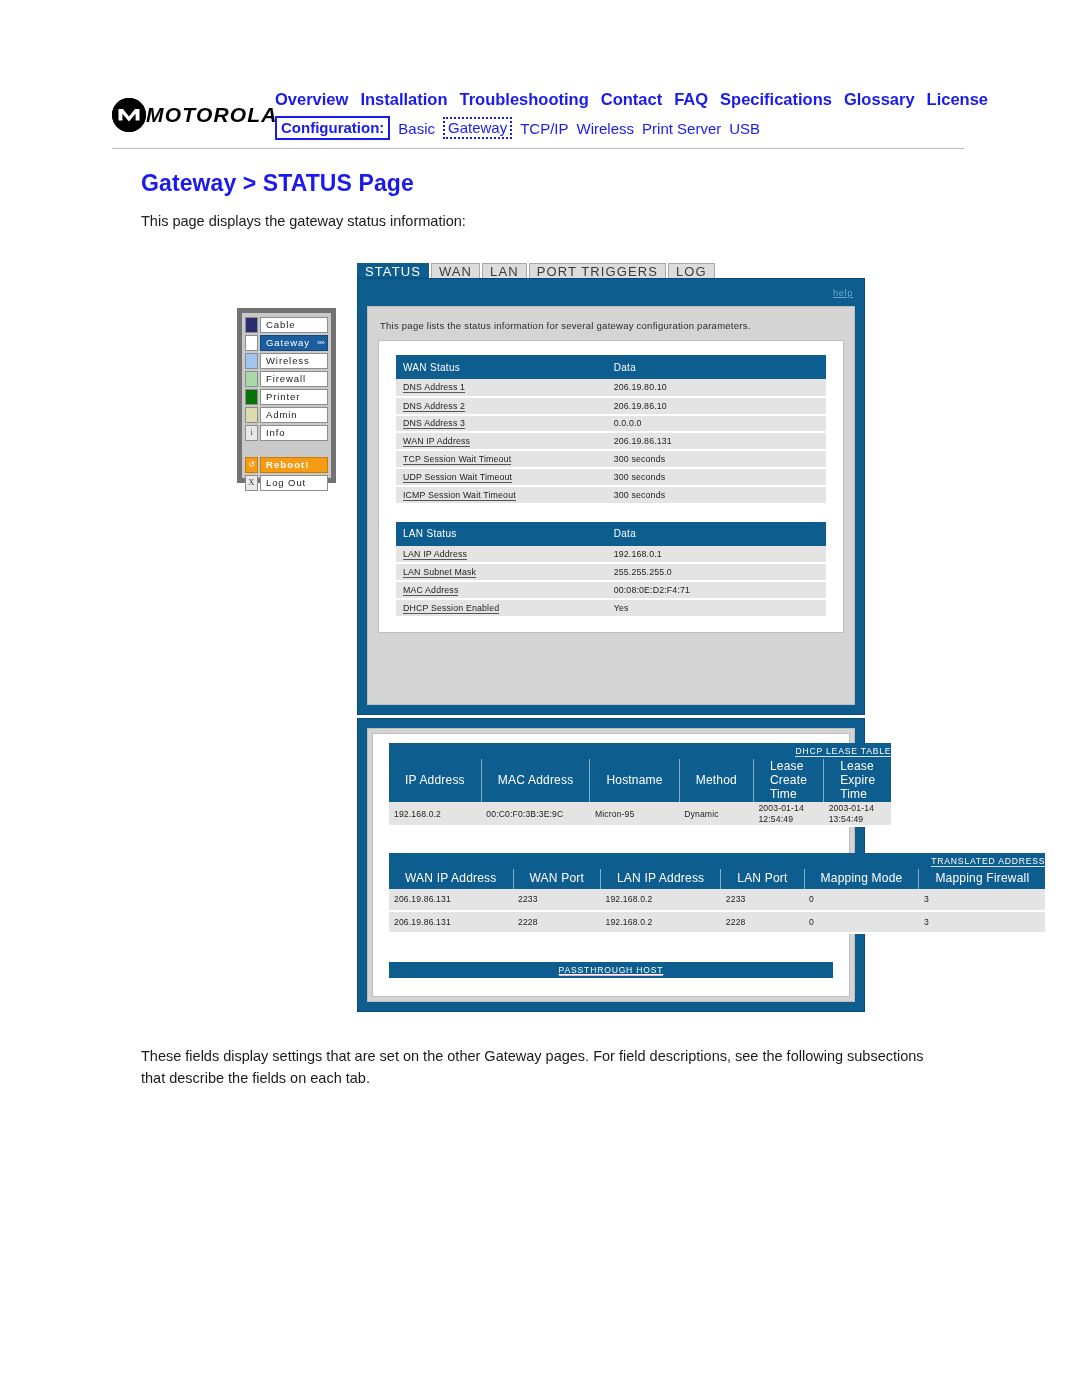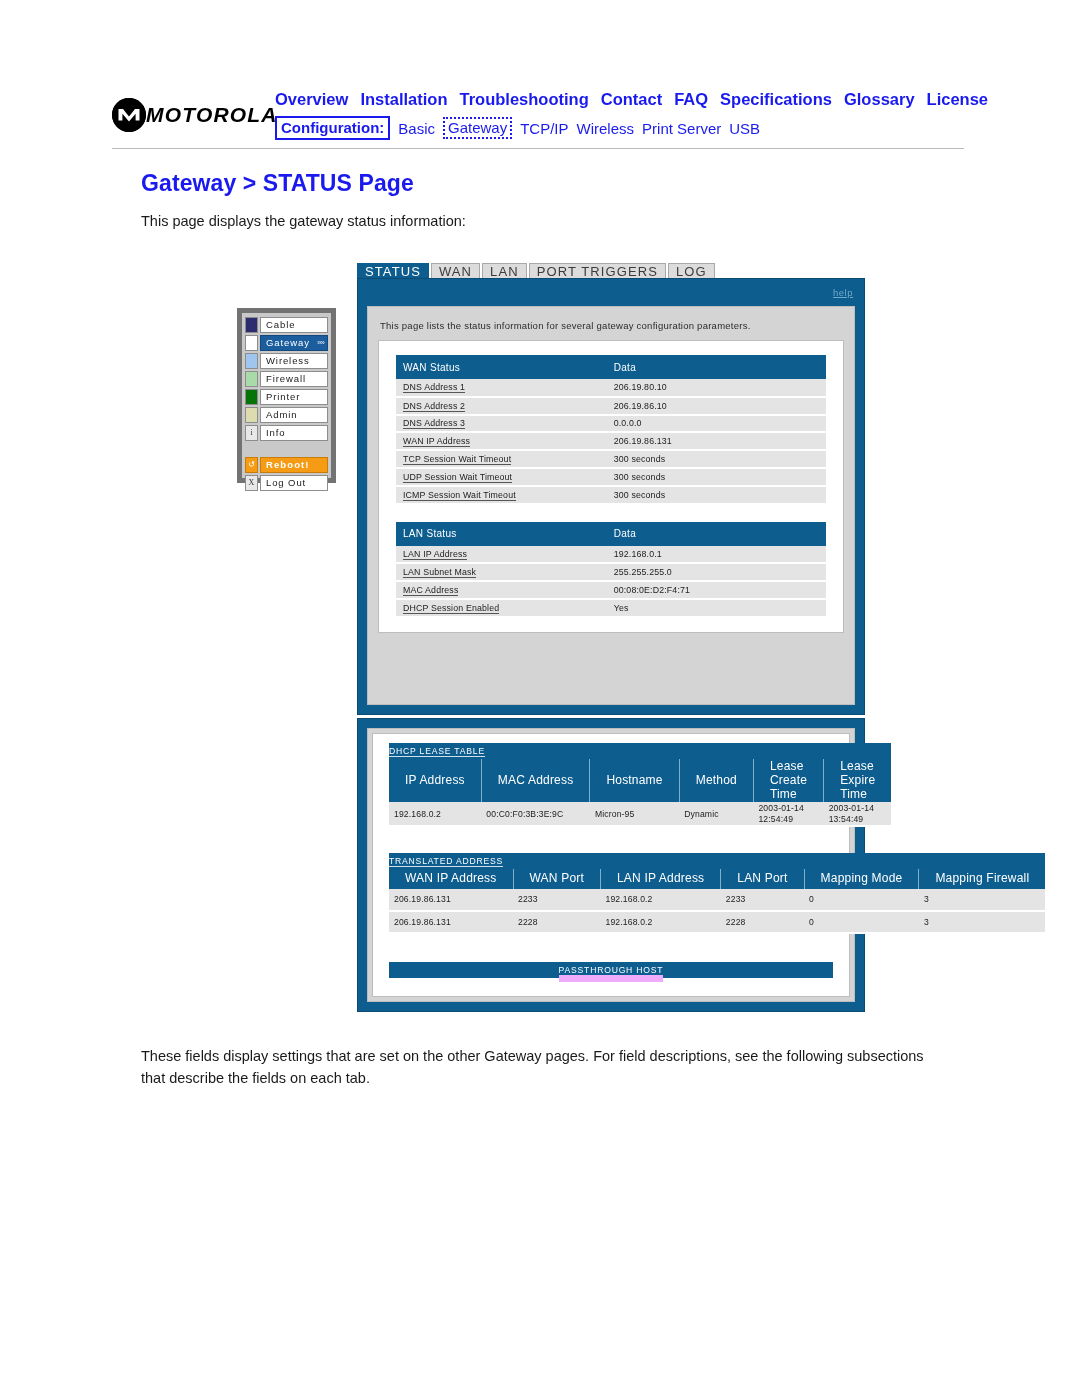--- a/index.html
+++ b/index.html
@@ -147,40 +147,40 @@
   table.kv td.v {
     background:#e4e4e4; height:17.8px; padding:0 7px;
     border-bottom:2px solid #ffffff; vertical-align:middle;
   }
   table.kv td.k span.ul { border-bottom:1px solid #555; padding-bottom:0px; }
   .spacer-16 { height:17px; }
 
   
   table.grid { border-collapse:collapse; width:100%; }
   table.grid tr.title td {
-    background:#0d5d8f; color:#ffffff; text-align:left; height:16px;
+    background:#0d5d8f; color:#ffffff; text-align:right; height:16px;
     font-size:8.6px; letter-spacing:0.8px; vertical-align:middle;
   }
   table.grid tr.title td span { border-bottom:1px solid #cfe0ea; }
   table.grid tr.cols td {
     background:#0d5d8f; color:#ffffff; height:20px; padding:1px 16px;
     font-size:12px; letter-spacing:0.2px; vertical-align:middle;
     border-left:1px solid #7fb0cc; line-height:1.15;
   }
   table.grid tr.cols td:first-child { border-left:none; }
   table.grid tr.data td {
     background:#e4e4e4; height:22px; padding:1px 5px; font-size:8.6px;
     vertical-align:middle; border-bottom:2px solid #ffffff; line-height:1.2;
   }
   .nowrap { white-space:nowrap; }
   .blue-bar-solo {
     background:#0d5d8f; color:#ffffff; text-align:center; height:16px;
     line-height:16px; font-size:8.6px; letter-spacing:0.8px;
   }
-  .blue-bar-solo span { border-bottom:7px solid #f0abfc; }
+  .blue-bar-solo span { border-bottom:1px solid #f0abfc;text-decoration:underline; }
 
   
   #closing { position:absolute; left:141px; top:1045px; width:790px; font-size:14.5px; line-height:1.55; color:#1a1a1a; }
 
   
   #footer { position:absolute; left:0; top:1255px; width:1080px; height:70px; }
 </style>
 </head>
 <body>
 

